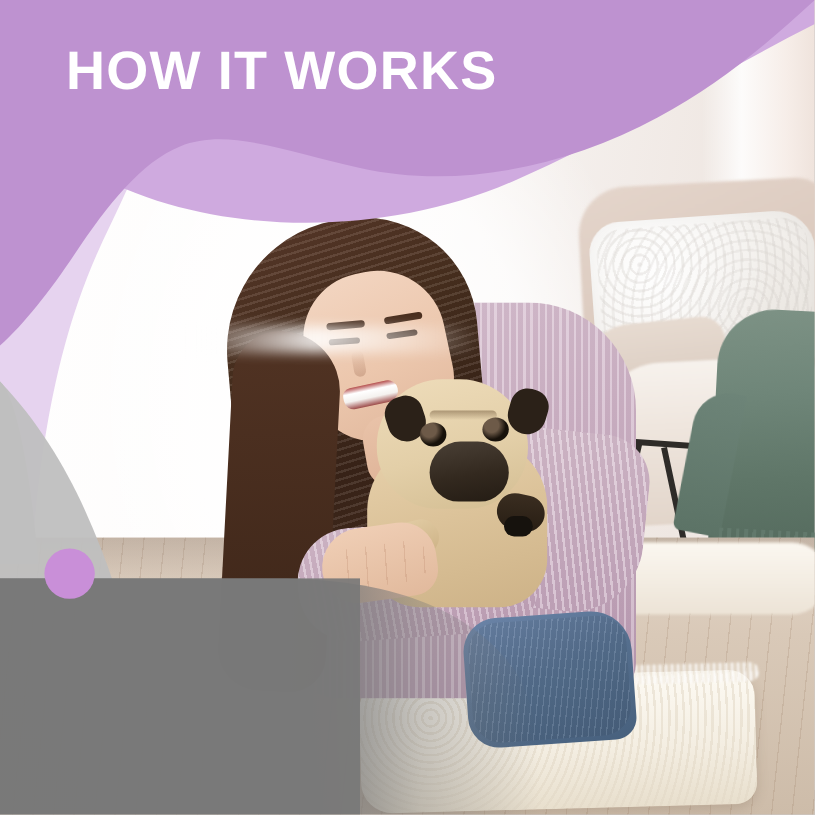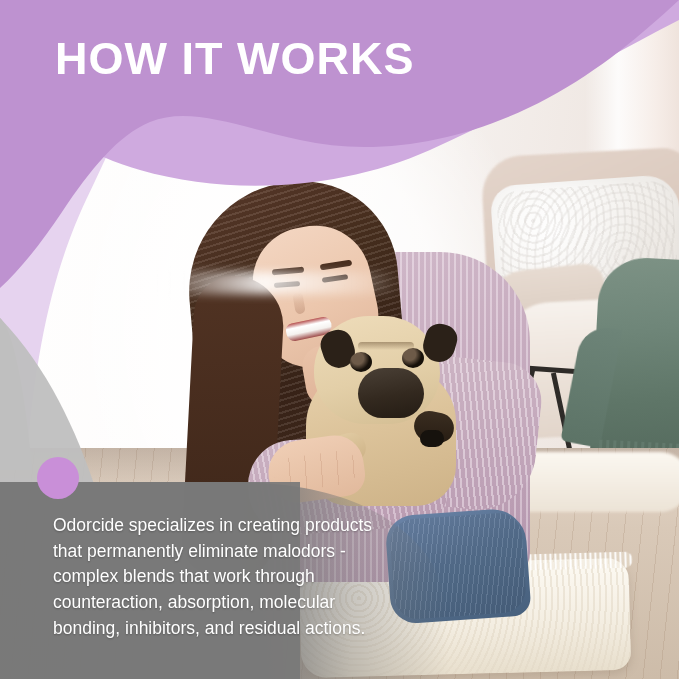--- a/index.html
+++ b/index.html
@@ -359,16 +359,15 @@
       </defs>
       <path d="M0,482 L230,482 C330,482 395,510 430,560
                C450,592 452,640 448,679 L0,679 Z" fill="url(#bandFade)"></path>
       <rect x="0" y="482" width="300" height="197" fill="#787878" opacity="0.93"></rect>
 
       <circle cx="58" cy="478" r="21" fill="#C98FD8"></circle>
     </svg>
 
     <div class="title">HOW IT WORKS</div>
 
-    <div class="caption">Odorcide specializes in creating products that permanently eliminate malodors - complex blends that work through counteraction, absorption, molecular bonding, inhibitors, and residual actions.</div>
   </div>
 
 </div>
 
 </body></html>

